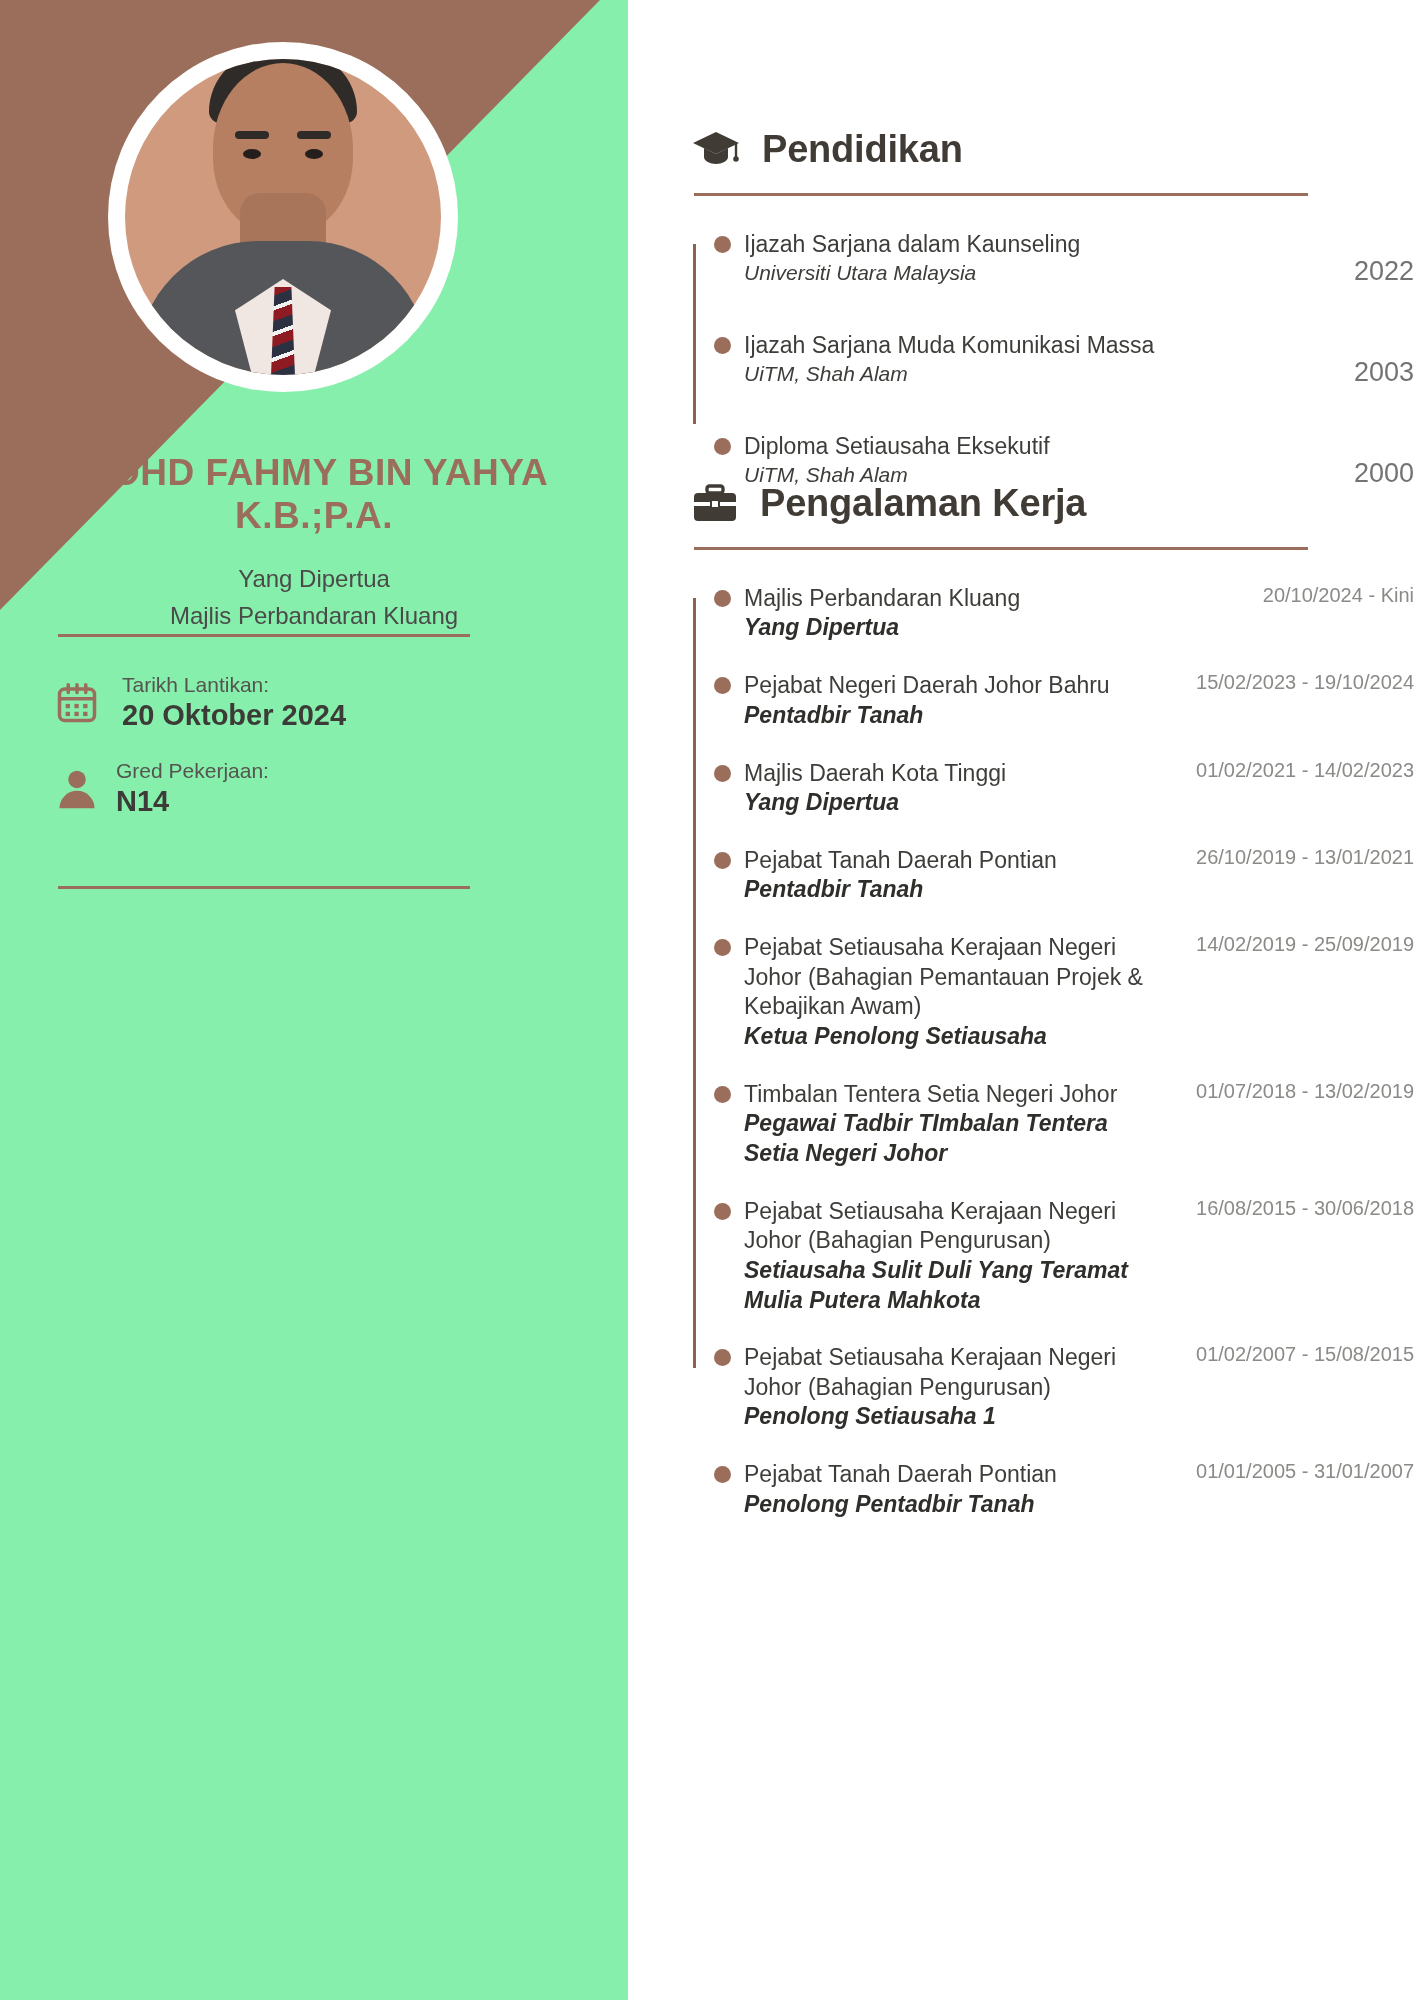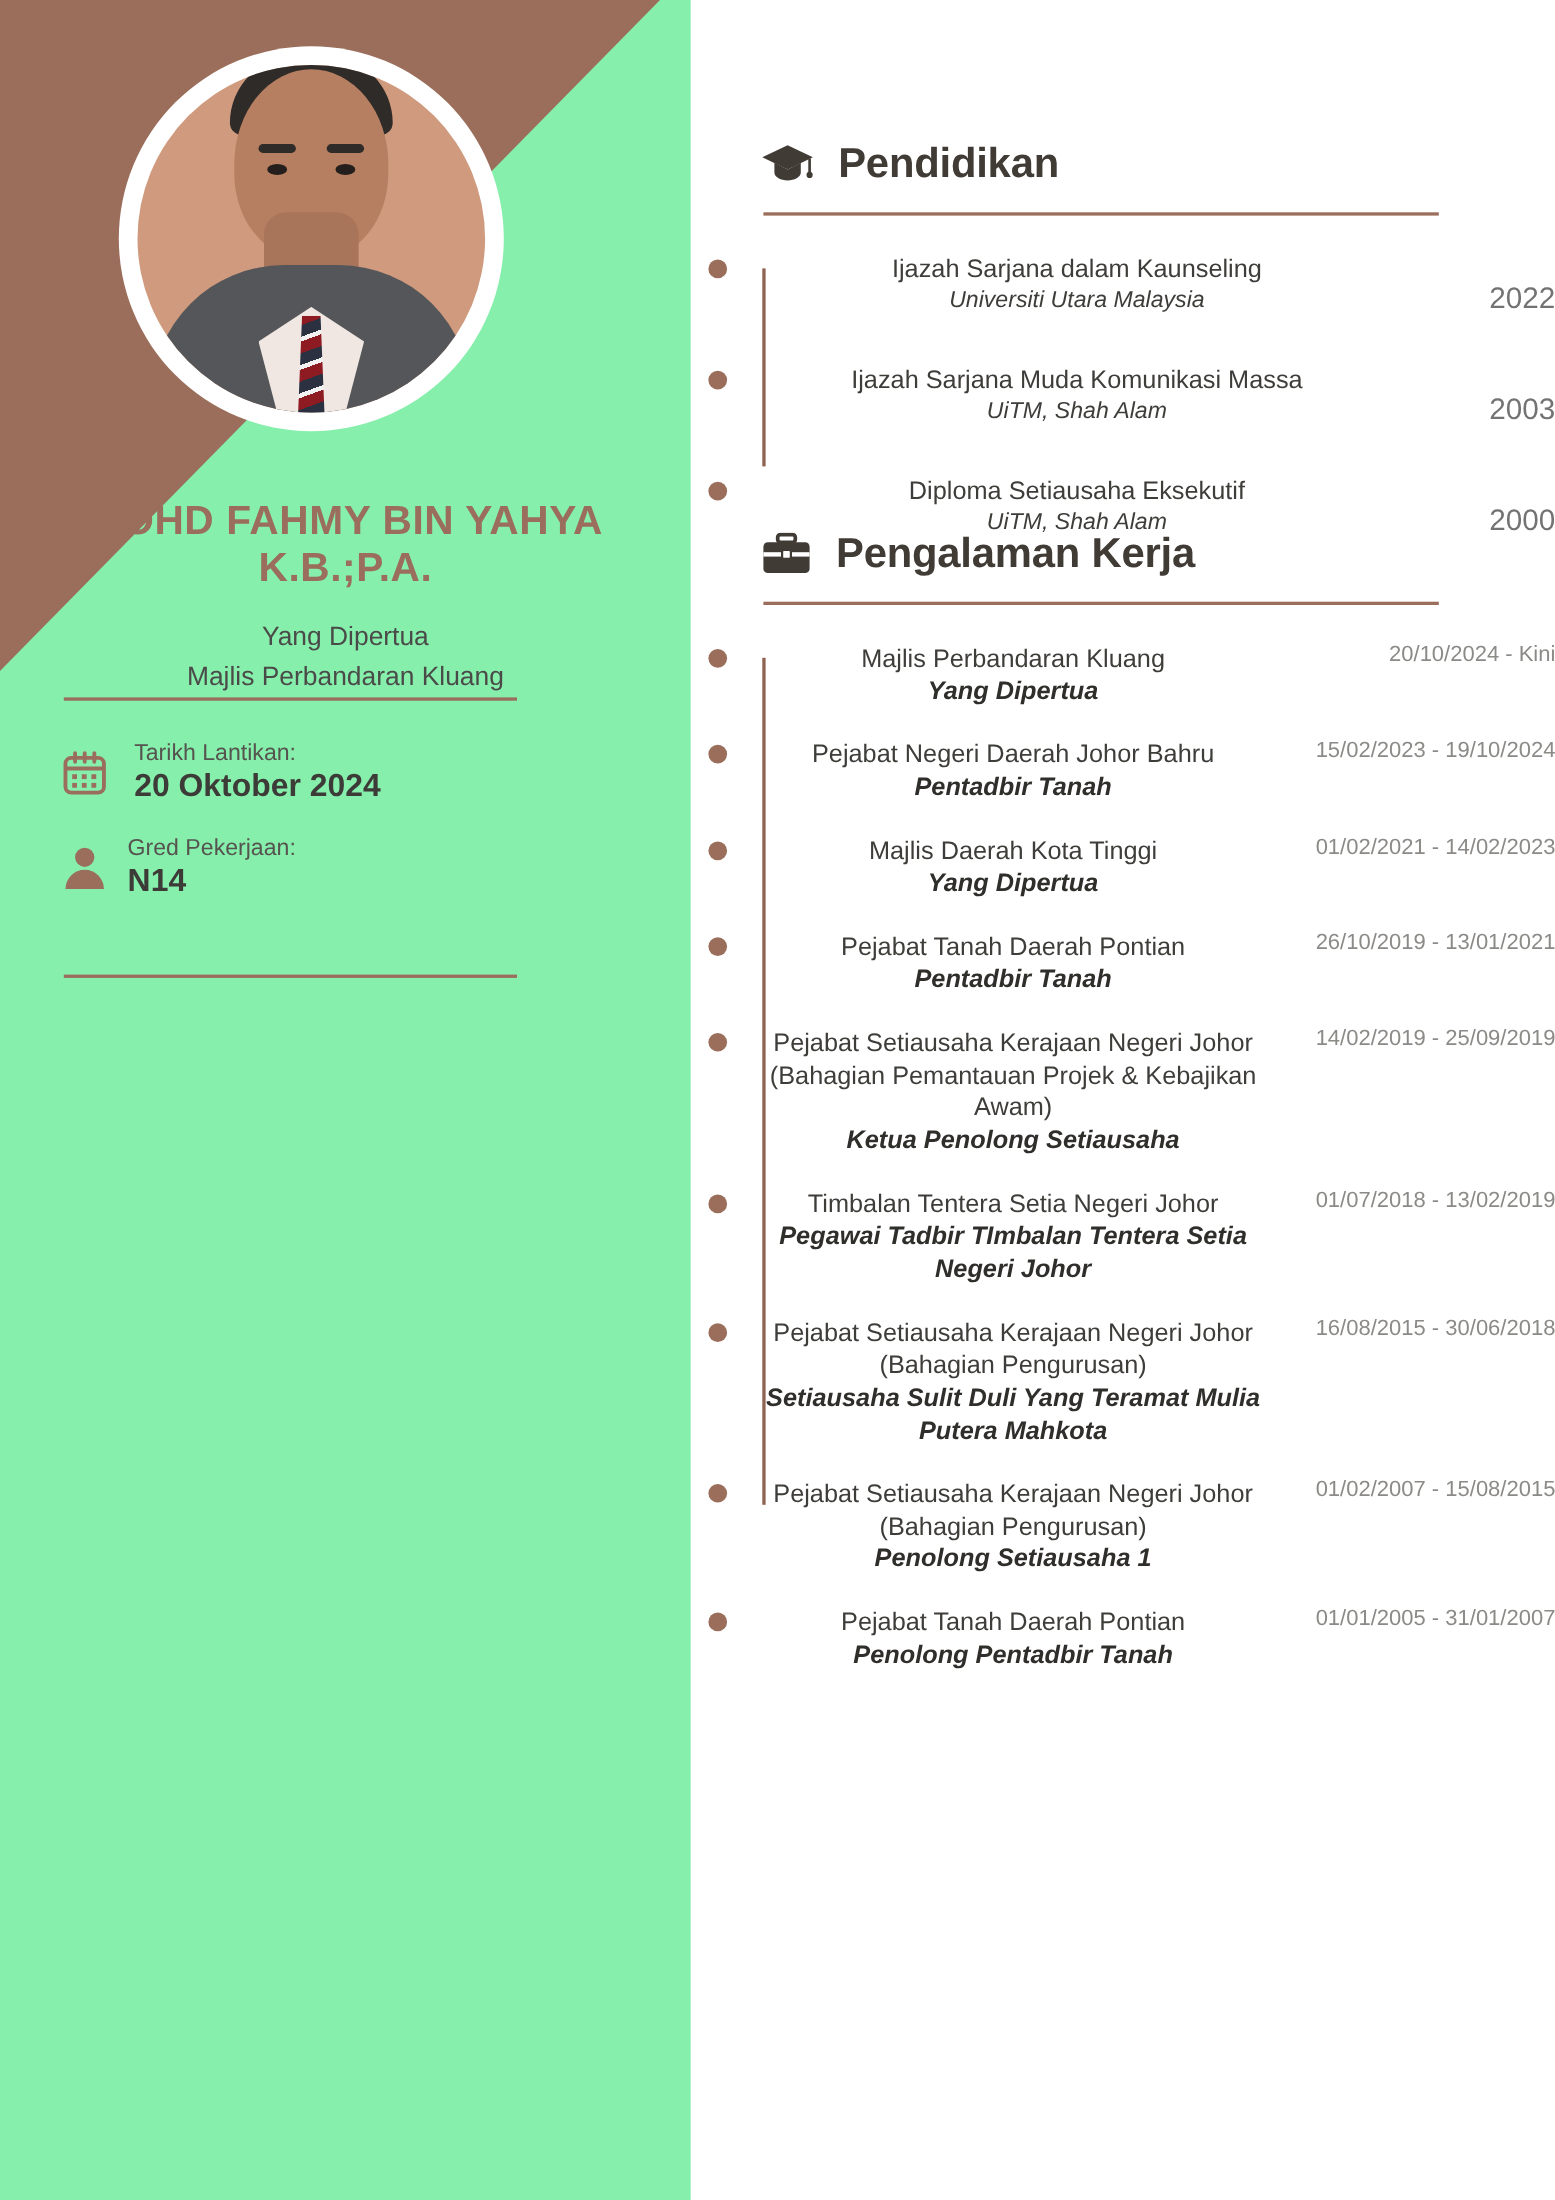--- a/index.html
+++ b/index.html
@@ -101,32 +101,32 @@
   .info-row { position: absolute; display: flex; align-items: center; gap: 18px; }
   .info-row.r1 { left: 56px; top: 672px; gap: 24px; }
   .info-row.r2 { left: 56px; top: 758px; }
   .info-text .info-label { color: #55544f; font-size: 21px; line-height: 1.25; }
   .info-text .info-value { color: #3c3b37; font-size: 29px; font-weight: bold; line-height: 1.2; }
 
   .icon-cal { width: 42px; height: 42px; flex: 0 0 42px; }
   .icon-person { width: 42px; height: 44px; flex: 0 0 42px; }
 
   
-  .right-panel { position: absolute; left: 628px; top: 0; width: 786px; height: 2000px; background: #fff; text-align: center; }
+  .right-panel { position: absolute; left: 628px; top: 0; width: 786px; height: 2000px; background: #fff; }
 
   .section { position: absolute; left: 0; width: 786px; }
   .sec-edu { top: 128px; }
   .sec-exp { top: 482px; }
 
   .sec-head { display: flex; align-items: center; gap: 22px; padding-left: 64px; }
   .sec-head .sec-icon { flex: 0 0 auto; }
   .sec-title { font-size: 38px; font-weight: bold; color: #413b36; letter-spacing: -0.2px; }
   .sec-rule { margin: 22px 0 0 66px; width: 614px; height: 3px; background: #9a6e5a; }
 
-  .timeline { position: relative; margin-top: 34px; padding-left: 46px; }
+  .timeline { position: relative; margin-top: 34px; padding-left: 116px; }
   .tl-line {
     position: absolute; left: 65px; top: 14px;
     width: 3px; background: #8d6250;
   }
   .entry { position: relative; display: flex; align-items: flex-start; }
   .dot {
     position: absolute; left: -30px; top: 6px;
     width: 17px; height: 17px; border-radius: 50%; background: #9a6e5a;
   }
   .entry-main { flex: 1 1 auto; padding-right: 10px; }

